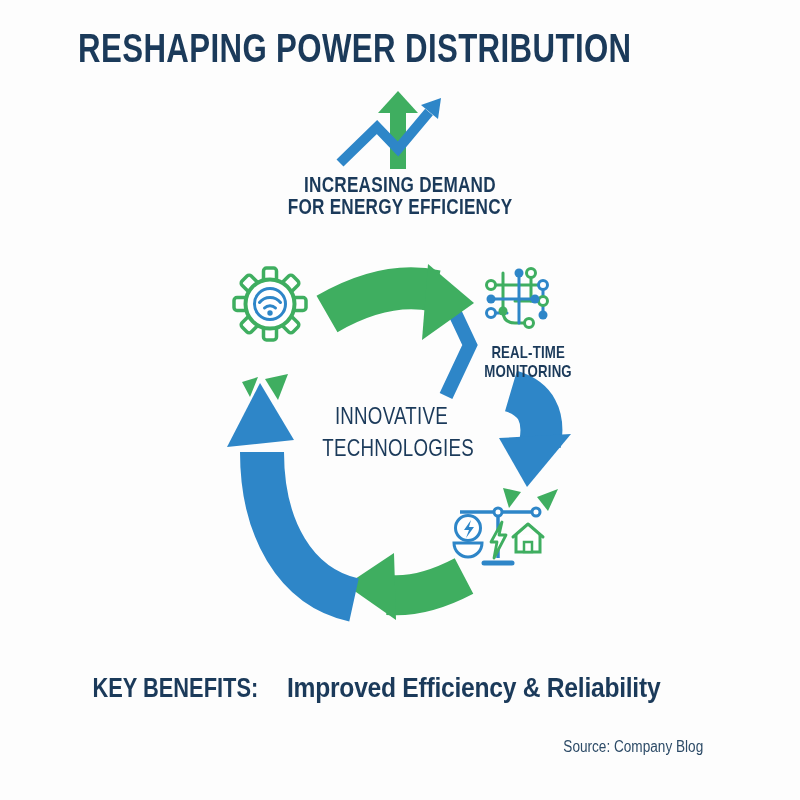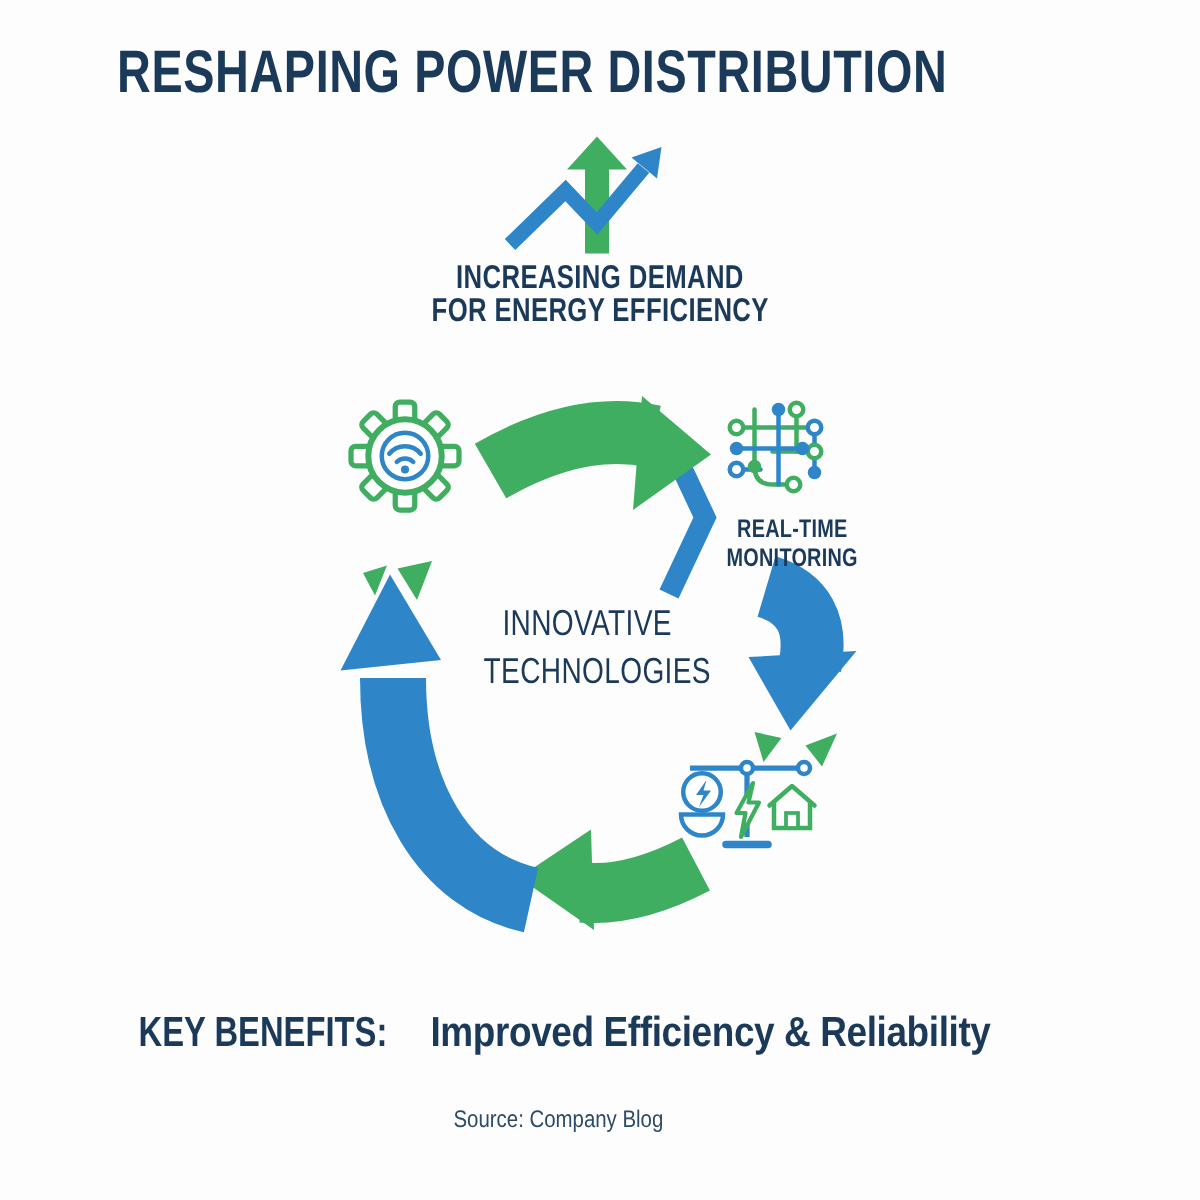--- a/index.html
+++ b/index.html
@@ -11,21 +11,21 @@
   .ctr{text-align:center;}
   .cond{display:inline-block;transform:scaleX(.78);transform-origin:center;white-space:nowrap;}
   .cond85{display:inline-block;transform:scaleX(.85);transform-origin:center;white-space:nowrap;}
   .title{top:26px;left:0;width:700px;font-size:40px;font-weight:700;letter-spacing:.5px;}
   .subtitle{top:174px;left:0;width:800px;font-size:22px;font-weight:700;line-height:22px;letter-spacing:.3px;}
   .node-label{font-size:17px;font-weight:700;line-height:19px;letter-spacing:.2px;}
   .balance-label{font-size:18px;font-weight:700;line-height:20px;letter-spacing:.2px;}
   .center-label{top:400px;left:301px;width:180px;font-size:24px;font-weight:400;line-height:32px;letter-spacing:.3px;}
   .benefits{top:672px;left:0;width:780px;font-size:28px;font-weight:700;white-space:nowrap;}
   .benefits .part2{display:inline-block;transform:scaleX(.88);transform-origin:left center;margin-left:6px;letter-spacing:-.3px;}
-  .source{top:738px;left:16px;width:712px;font-size:16px;font-weight:400;color:#2d4b67;}
+  .source{top:738px;left:4px;width:712px;font-size:16px;font-weight:400;color:#2d4b67;text-align:right;}
   svg{display:block;}
 </style>
 </head>
 <body>
 
 <div class="canvas">
 
   <div class="abs ctr title">
     <span class="cond">RESHAPING POWER DISTRIBUTION</span>
   </div>

